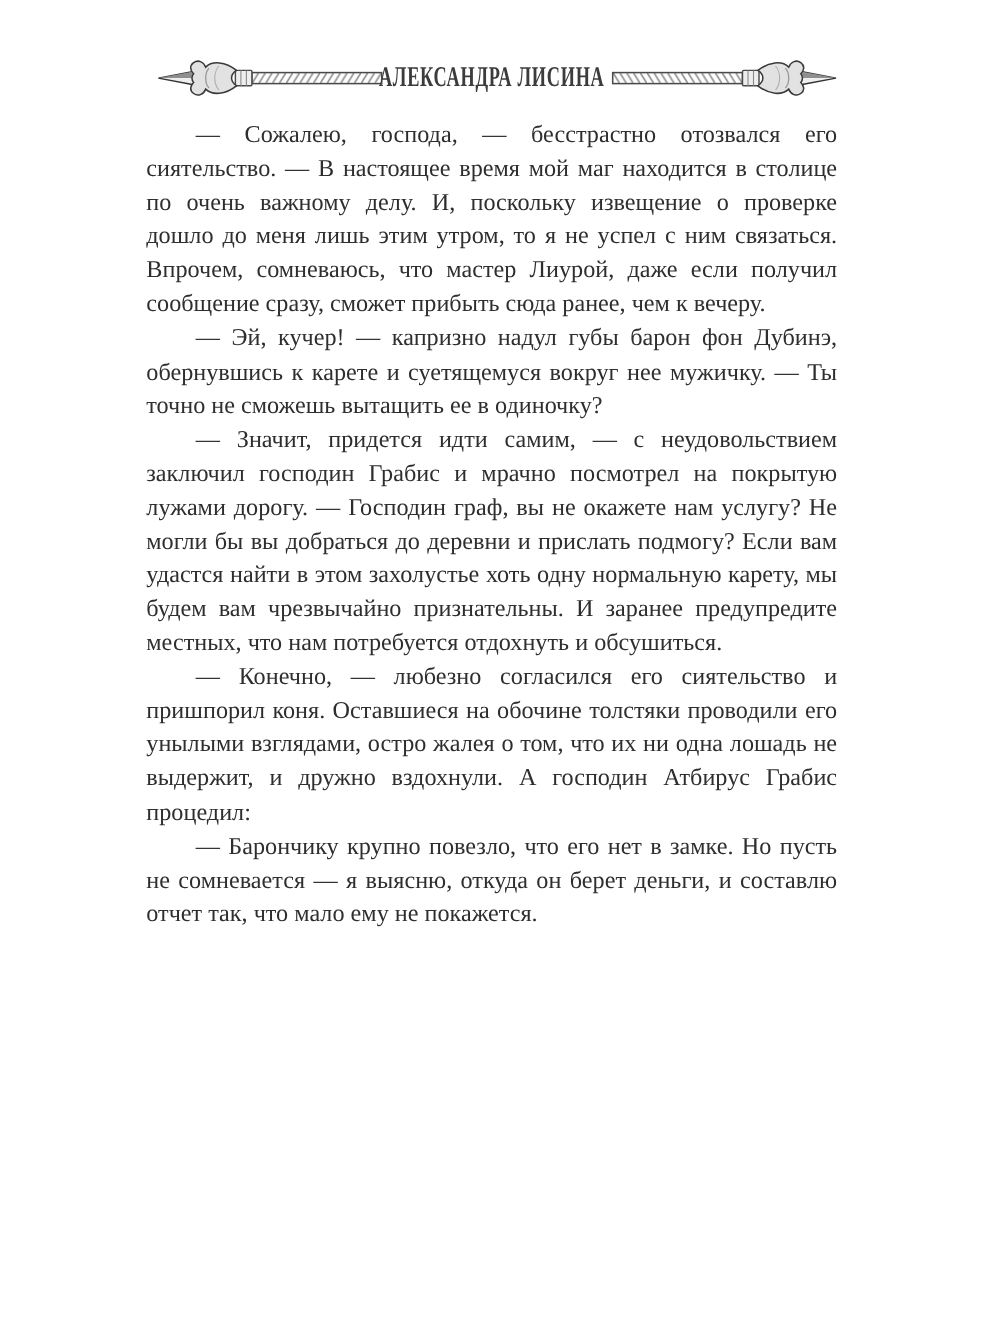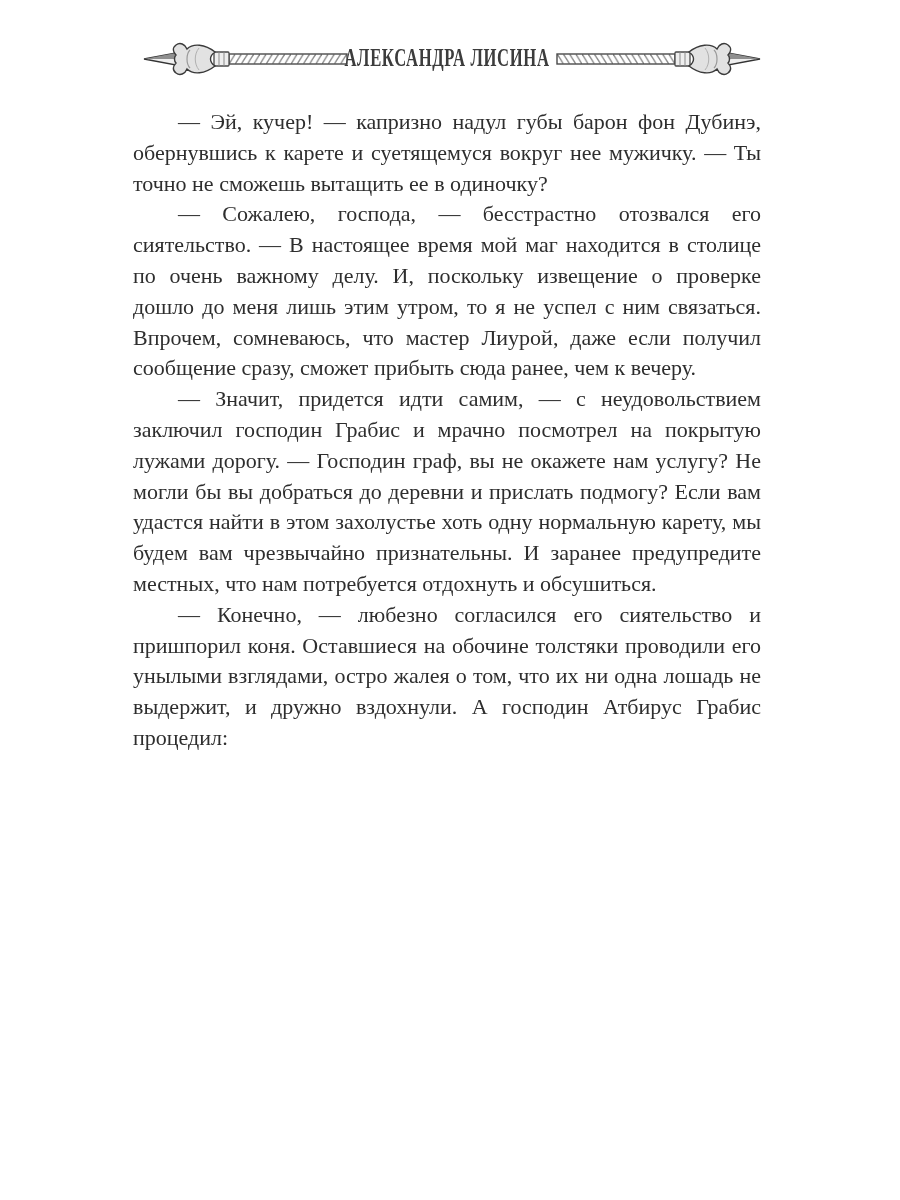--- a/index.html
+++ b/index.html
@@ -15,21 +15,21 @@
     overflow: hidden;
   }
   .page {
     position: relative;
     width: 900px;
     height: 1200px;
     background: #ffffff;
   }
   .chapter-header {
     position: absolute;
-    top: 40px;
+    top: 52px;
     left: 133px;
     width: 628px;
     height: 38px;
   }
   .ornament {
     position: absolute;
     top: 0;
     width: 207px;
     height: 38px;
   }
@@ -114,19 +114,20 @@
           <path d="M72,12 C62,4 50,3 44,9 C42,4 37,2 33,5 C29,8 30,12 33,15 C31,17 31,21 33,23 C30,26 29,30 33,33 C37,36 42,34 44,29 C50,35 62,34 72,26 C66,22 66,16 72,12 Z" fill="#e2e2e2" stroke="#3a3a3a" stroke-width="1.4"></path>
           <path d="M47,10 C43,14 43,24 47,28" fill="none" stroke="#9a9a9a" stroke-width="1.2"></path>
           <path d="M56,8 C51,14 51,24 56,30" fill="none" stroke="#b0b0b0" stroke-width="1"></path>
         </g>
       </svg>
     </span>
 
   </header>
 
   <main class="text-block">
+    <p>— Сожалею, господа, — бесстрастно отозвался его сиятельство. — В настоящее время мой маг находится в столице по очень важному делу. И, поскольку извещение о проверке дошло до меня лишь этим утром, то я не успел с ним связаться. Впрочем, сомневаюсь, что мастер Лиурой, даже если получил сообщение сразу, сможет прибыть сюда ранее, чем к вечеру.</p>
     <p>— Эй, кучер! — капризно надул губы барон фон Дубинэ, обернувшись к карете и суетящемуся вокруг нее мужичку. — Ты точно не сможешь вытащить ее в одиночку?</p>
-    <p>— Сожалею, господа, — бесстрастно отозвался его сиятельство. — В настоящее время мой маг находится в столице по очень важному делу. И, поскольку извещение о проверке дошло до меня лишь этим утром, то я не успел с ним связаться. Впрочем, сомневаюсь, что мастер Лиурой, даже если получил сообщение сразу, сможет прибыть сюда ранее, чем к вечеру.</p>
     <p>— Значит, придется идти самим, — с неудовольствием заключил господин Грабис и мрачно посмотрел на покрытую лужами дорогу. — Господин граф, вы не окажете нам услугу? Не могли бы вы добраться до деревни и прислать подмогу? Если вам удастся найти в этом захолустье хоть одну нормальную карету, мы будем вам чрезвычайно признательны. И заранее предупредите местных, что нам потребуется отдохнуть и обсушиться.</p>
     <p>— Конечно, — любезно согласился его сиятельство и пришпорил коня. Оставшиеся на обочине толстяки проводили его унылыми взглядами, остро жалея о том, что их ни одна лошадь не выдержит, и дружно вздохнули. А господин Атбирус Грабис процедил:</p>
+    <p>— Барончику крупно повезло, что его нет в замке. Но пусть не сомневается — я выясню, откуда он берет деньги, и составлю отчет так, что мало ему не покажется.</p>
   </main>
 
 </div>
 
 </body></html>

